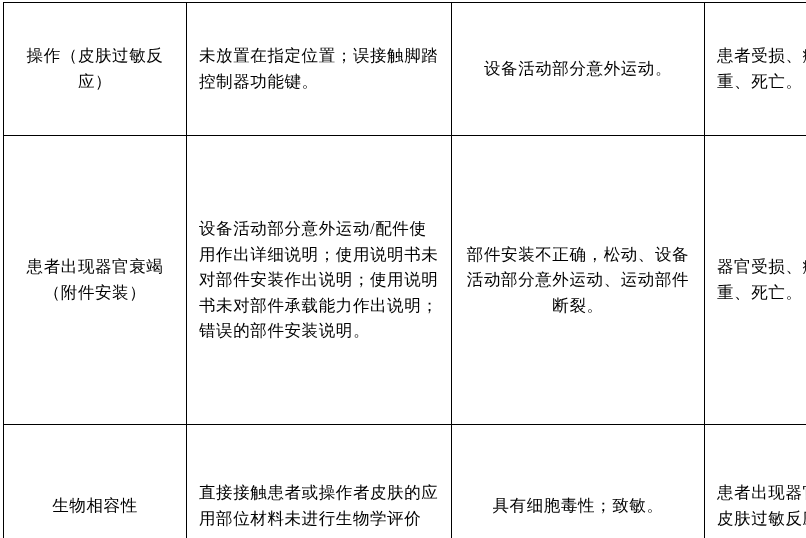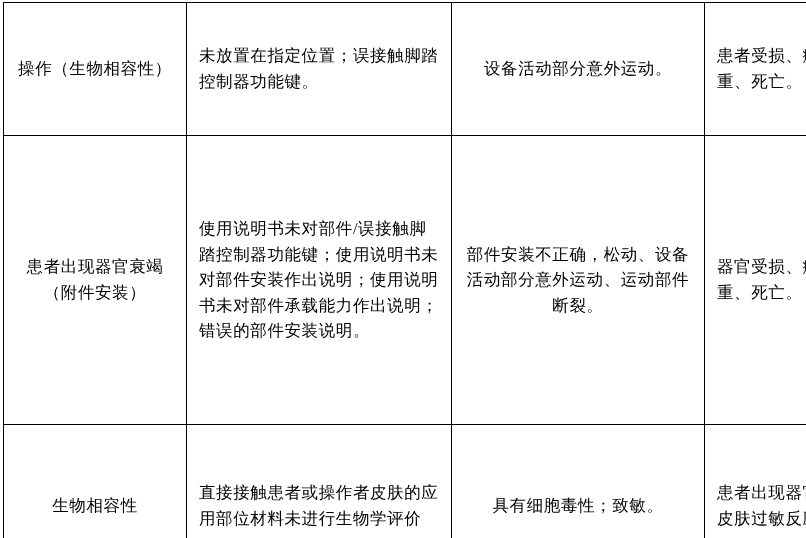--- a/index.html
+++ b/index.html
@@ -59,28 +59,28 @@
     text-justify: inter-ideograph;
   }
 </style>
 </head>
 <body>
 
 <div class="sheet">
   <table class="risk-table">
     <tbody>
       <tr class="row-1">
-        <td class="col-cause">操作（生物相容性）</td>
+        <td class="col-cause">操作（皮肤过敏反应）</td>
         <td class="col-detail justify-ish">未放置在指定位置；误接触脚踏控制器功能键。</td>
         <td class="col-effect justify-ish">设备活动部分意外运动。</td>
         <td class="col-harm justify-ish">患者受损、病情加重、死亡。</td>
       </tr>
       <tr class="row-2">
         <td class="col-cause">患者出现器官衰竭（附件安装）</td>
-        <td class="col-detail justify-ish">使用说明书未对部件/误接触脚踏控制器功能键；使用说明书未对部件安装作出说明；使用说明书未对部件承载能力作出说明；错误的部件安装说明。</td>
+        <td class="col-detail justify-ish">设备活动部分意外运动/配件使用作出详细说明；使用说明书未对部件安装作出说明；使用说明书未对部件承载能力作出说明；错误的部件安装说明。</td>
         <td class="col-effect justify-ish">部件安装不正确，松动、设备活动部分意外运动、运动部件断裂。</td>
         <td class="col-harm justify-ish">器官受损、病情加重、死亡。</td>
       </tr>
       <tr class="row-3">
         <td class="col-cause">生物相容性</td>
         <td class="col-detail justify-ish">直接接触患者或操作者皮肤的应用部位材料未进行生物学评价</td>
         <td class="col-effect justify-ish">具有细胞毒性；致敏。</td>
         <td class="col-harm justify-ish">患者出现器官衰竭、皮肤过敏反应。</td>
       </tr>
     </tbody>

